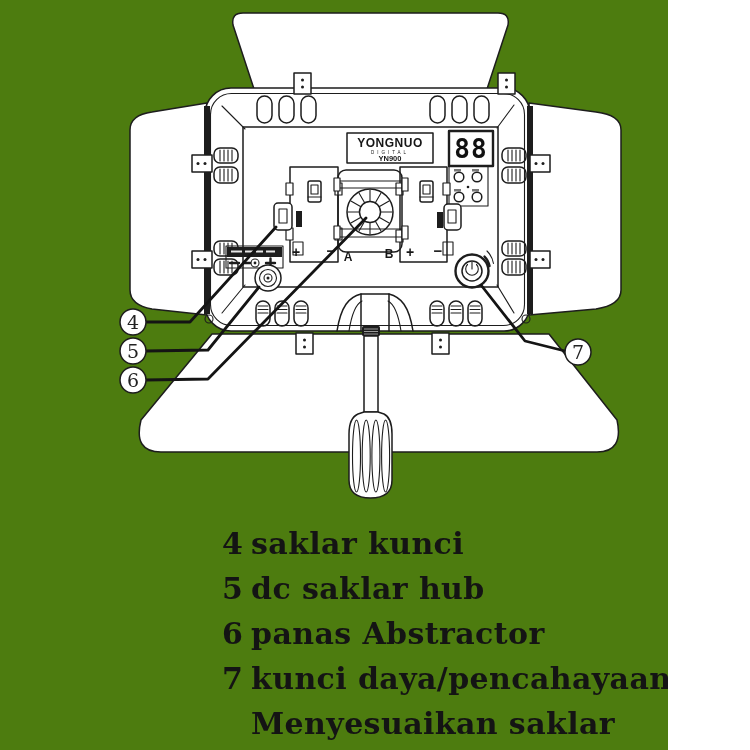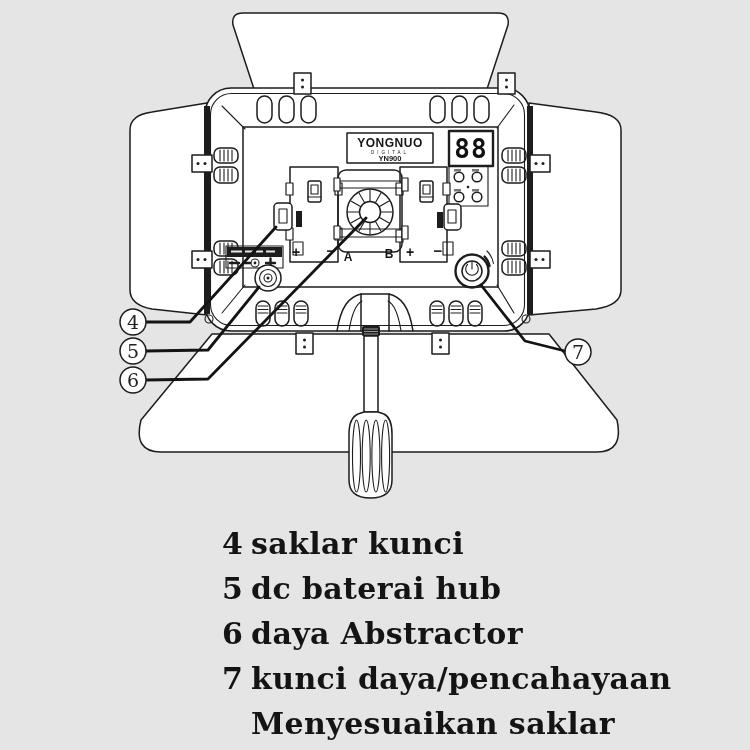--- a/index.html
+++ b/index.html
@@ -1,16 +1,16 @@
 <!DOCTYPE html>
 <html><head>
 <meta charset="utf-8">
 <style>
   html,body{margin:0;padding:0;background:#fff;}
-  .stage{position:relative;width:750px;height:750px;background:#e5e5e5;overflow:hidden;}
+  .stage{position:relative;width:668px;height:750px;background:#4d7c0f;overflow:hidden;}
   .stage svg{position:absolute;left:0;top:0;}
 
   
   .s  {fill:none;stroke:#1d1d1d;stroke-width:1.5;stroke-linejoin:round;stroke-linecap:round;}
   .s1 {fill:none;stroke:#1d1d1d;stroke-width:1.1;stroke-linejoin:round;stroke-linecap:round;}
   .s2 {fill:none;stroke:#1d1d1d;stroke-width:2.4;stroke-linejoin:round;stroke-linecap:round;}
   .sw {fill:#ffffff;stroke:#1d1d1d;stroke-width:1.5;stroke-linejoin:round;}
   .sw1{fill:#ffffff;stroke:#1d1d1d;stroke-width:1.2;stroke-linejoin:round;}
   .fb {fill:#1d1d1d;stroke:none;}
   .fg {fill:#777;stroke:none;}
@@ -271,25 +271,25 @@
   </g>
 </svg>
 
   <div class="caption">
     <div class="cap-line">
       <span class="cap-num">4</span>
       <span>saklar kunci</span>
     </div>
     <div class="cap-line">
       <span class="cap-num">5</span>
-      <span>dc baterai hub</span>
+      <span>dc saklar hub</span>
     </div>
     <div class="cap-line">
       <span class="cap-num">6</span>
-      <span>daya Abstractor</span>
+      <span>panas Abstractor</span>
     </div>
     <div class="cap-line">
       <span class="cap-num">7</span>
       <span>kunci daya/pencahayaan</span>
     </div>
     <div class="cap-line">
       <span class="cap-num"></span>
       <span>Menyesuaikan saklar</span>
     </div>
   </div>

